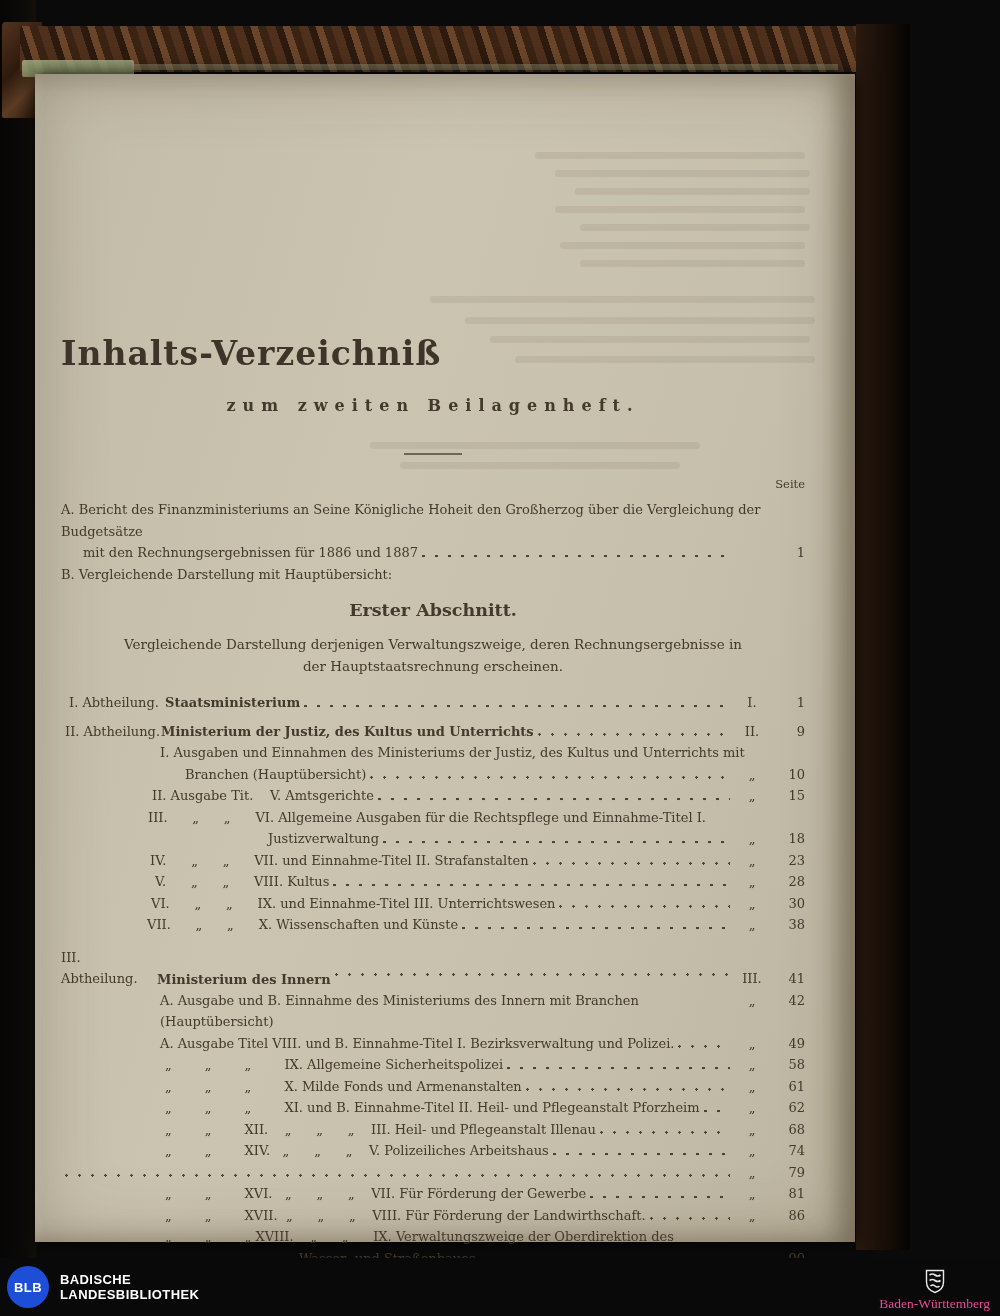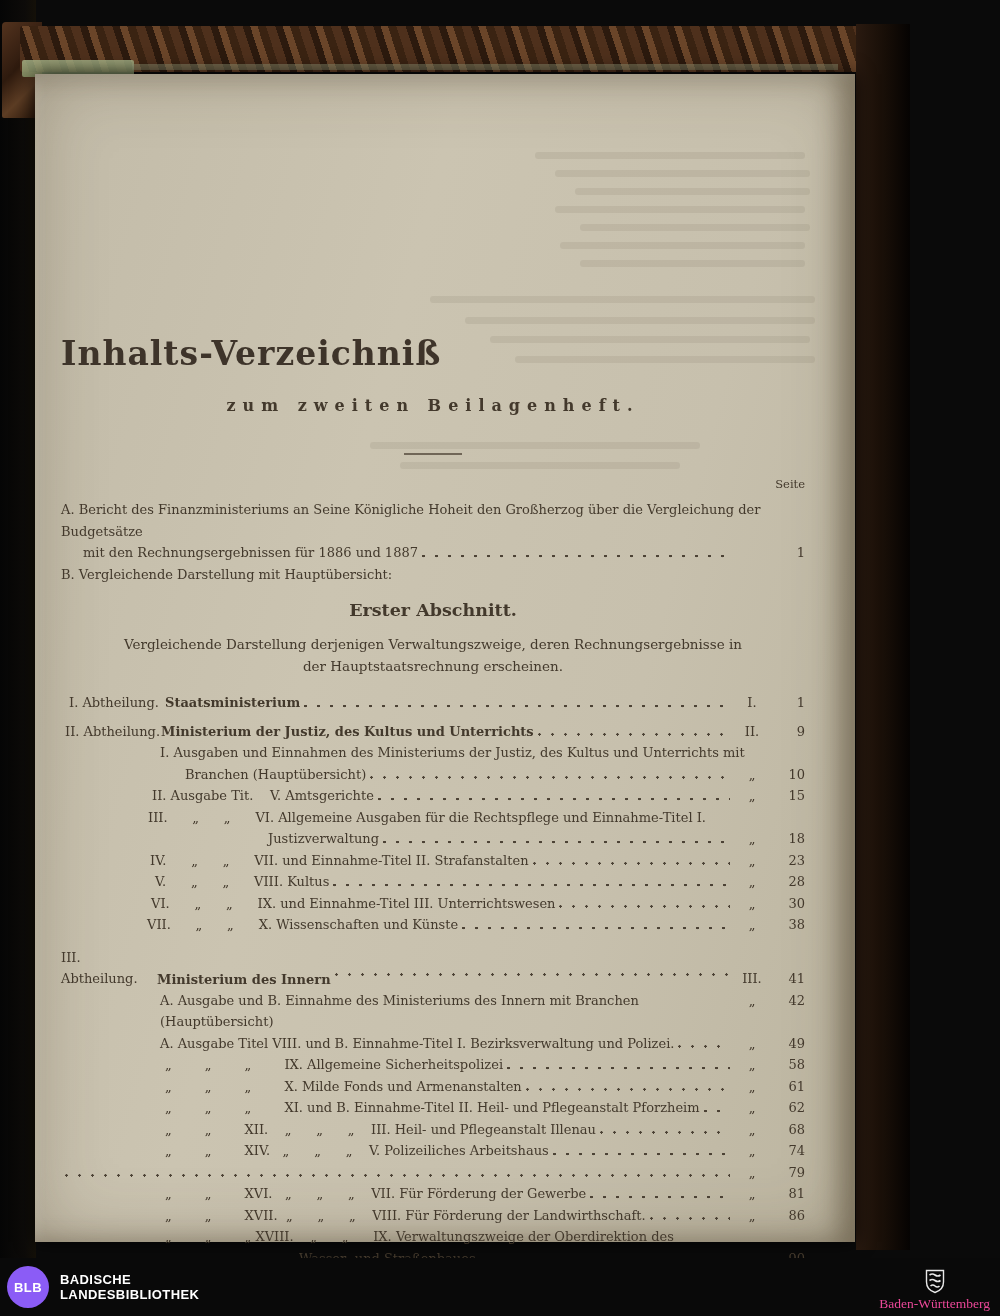--- a/index.html
+++ b/index.html
@@ -57,21 +57,21 @@
 
   .preamble{margin-top:8px;}
   .section-heading{margin-top:15px;text-align:center;font-size:17.5px;font-weight:bold;}
   .section-desc{margin:13px auto 0;width:620px;text-align:center;font-size:13.5px;line-height:22px;}
   .toc{margin-top:15px;}
 
   
   .footer{position:absolute;left:0;bottom:0;width:1000px;height:58px;background:#090909;
           display:flex;align-items:center;
           font-family:"Liberation Sans", sans-serif;}
-  .blb-badge{width:42px;height:42px;border-radius:50%;background:#8b5cf6;color:#ffffff;
+  .blb-badge{width:42px;height:42px;border-radius:50%;background:#1d4ed8;color:#ffffff;
           display:flex;align-items:center;justify-content:center;
           font-weight:bold;font-size:13px;margin-left:7px;letter-spacing:.5px;}
   .lib-name{margin-left:11px;color:#ffffff;font-weight:bold;font-size:13px;
           line-height:15.5px;letter-spacing:.4px;}
   .bw-block{margin-left:auto;margin-right:10px;display:flex;flex-direction:column;
           align-items:center;justify-content:flex-end;height:100%;padding-bottom:4px;box-sizing:border-box;}
   .bw-shield{display:block;margin-bottom:2px;}
   .bw-text{color:#ec4899;font-family:"Liberation Serif", serif;font-size:13.5px;}
 </style>
 </head>

